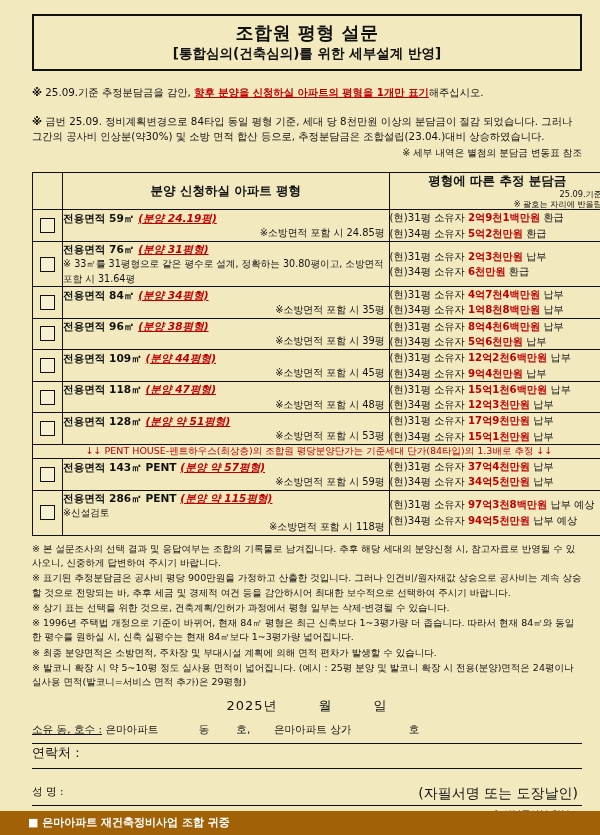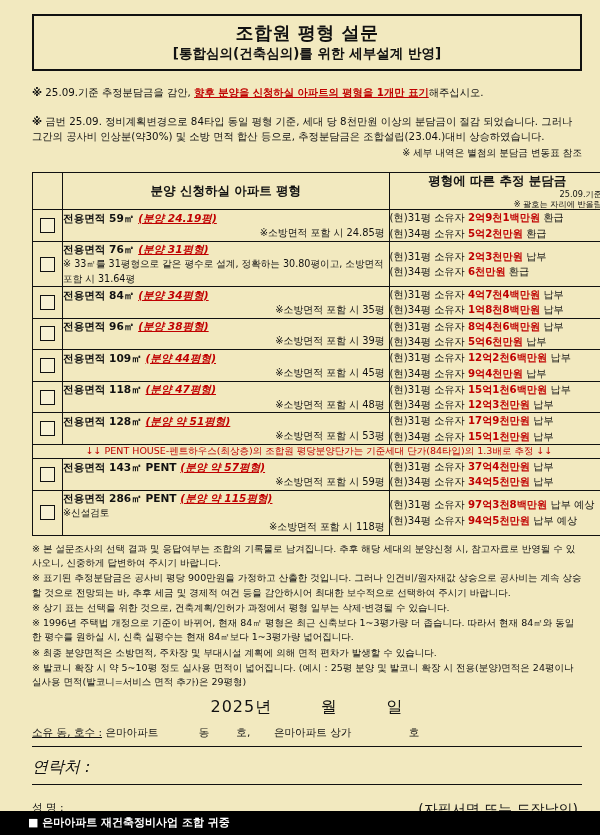--- a/index.html
+++ b/index.html
@@ -104,29 +104,29 @@
   .notes{
     margin:6px 8px 0 8px;
     font-size:9.5px;
     line-height:1.5;
   }
   .notes p{margin:0 0 1px 0;}
   .sign{
     margin:8px 8px 0 8px;
     font-size:10.5px;
   }
-  .date-line{text-align:center;margin-top:6px;font-size:16px;letter-spacing:1px;}
+  .date-line{text-align:center;margin-top:6px;font-size:13px;letter-spacing:1px;}
   .owner-line{margin-top:8px;font-size:10.6px;}
-  .contact-line{margin-top:10px;font-size:16px;font-style:italic;}
+  .contact-line{font-size:13px;}
   .name-line{margin-top:16px;font-size:10.6px;position:relative;}
   .name-right{position:absolute;right:4px;top:0;font-size:14px;}
   .attach{position:absolute;right:12px;font-size:9.2px;}
   .footer-bar{
     position:absolute;left:0;bottom:0;width:600px;
-    background:#000000;color:#fff;
+    background:#a16207;color:#fff;
     font-size:11px;font-weight:bold;
     padding:4px 0 5px 0;
     text-align:left;
     box-sizing:border-box;
   }
   .footer-bar span{padding-left:28px;}
   .hr-thin{border:none;border-top:1px solid #111;margin:6px 0 0 0;}
 </style>
 </head>
 <body>

